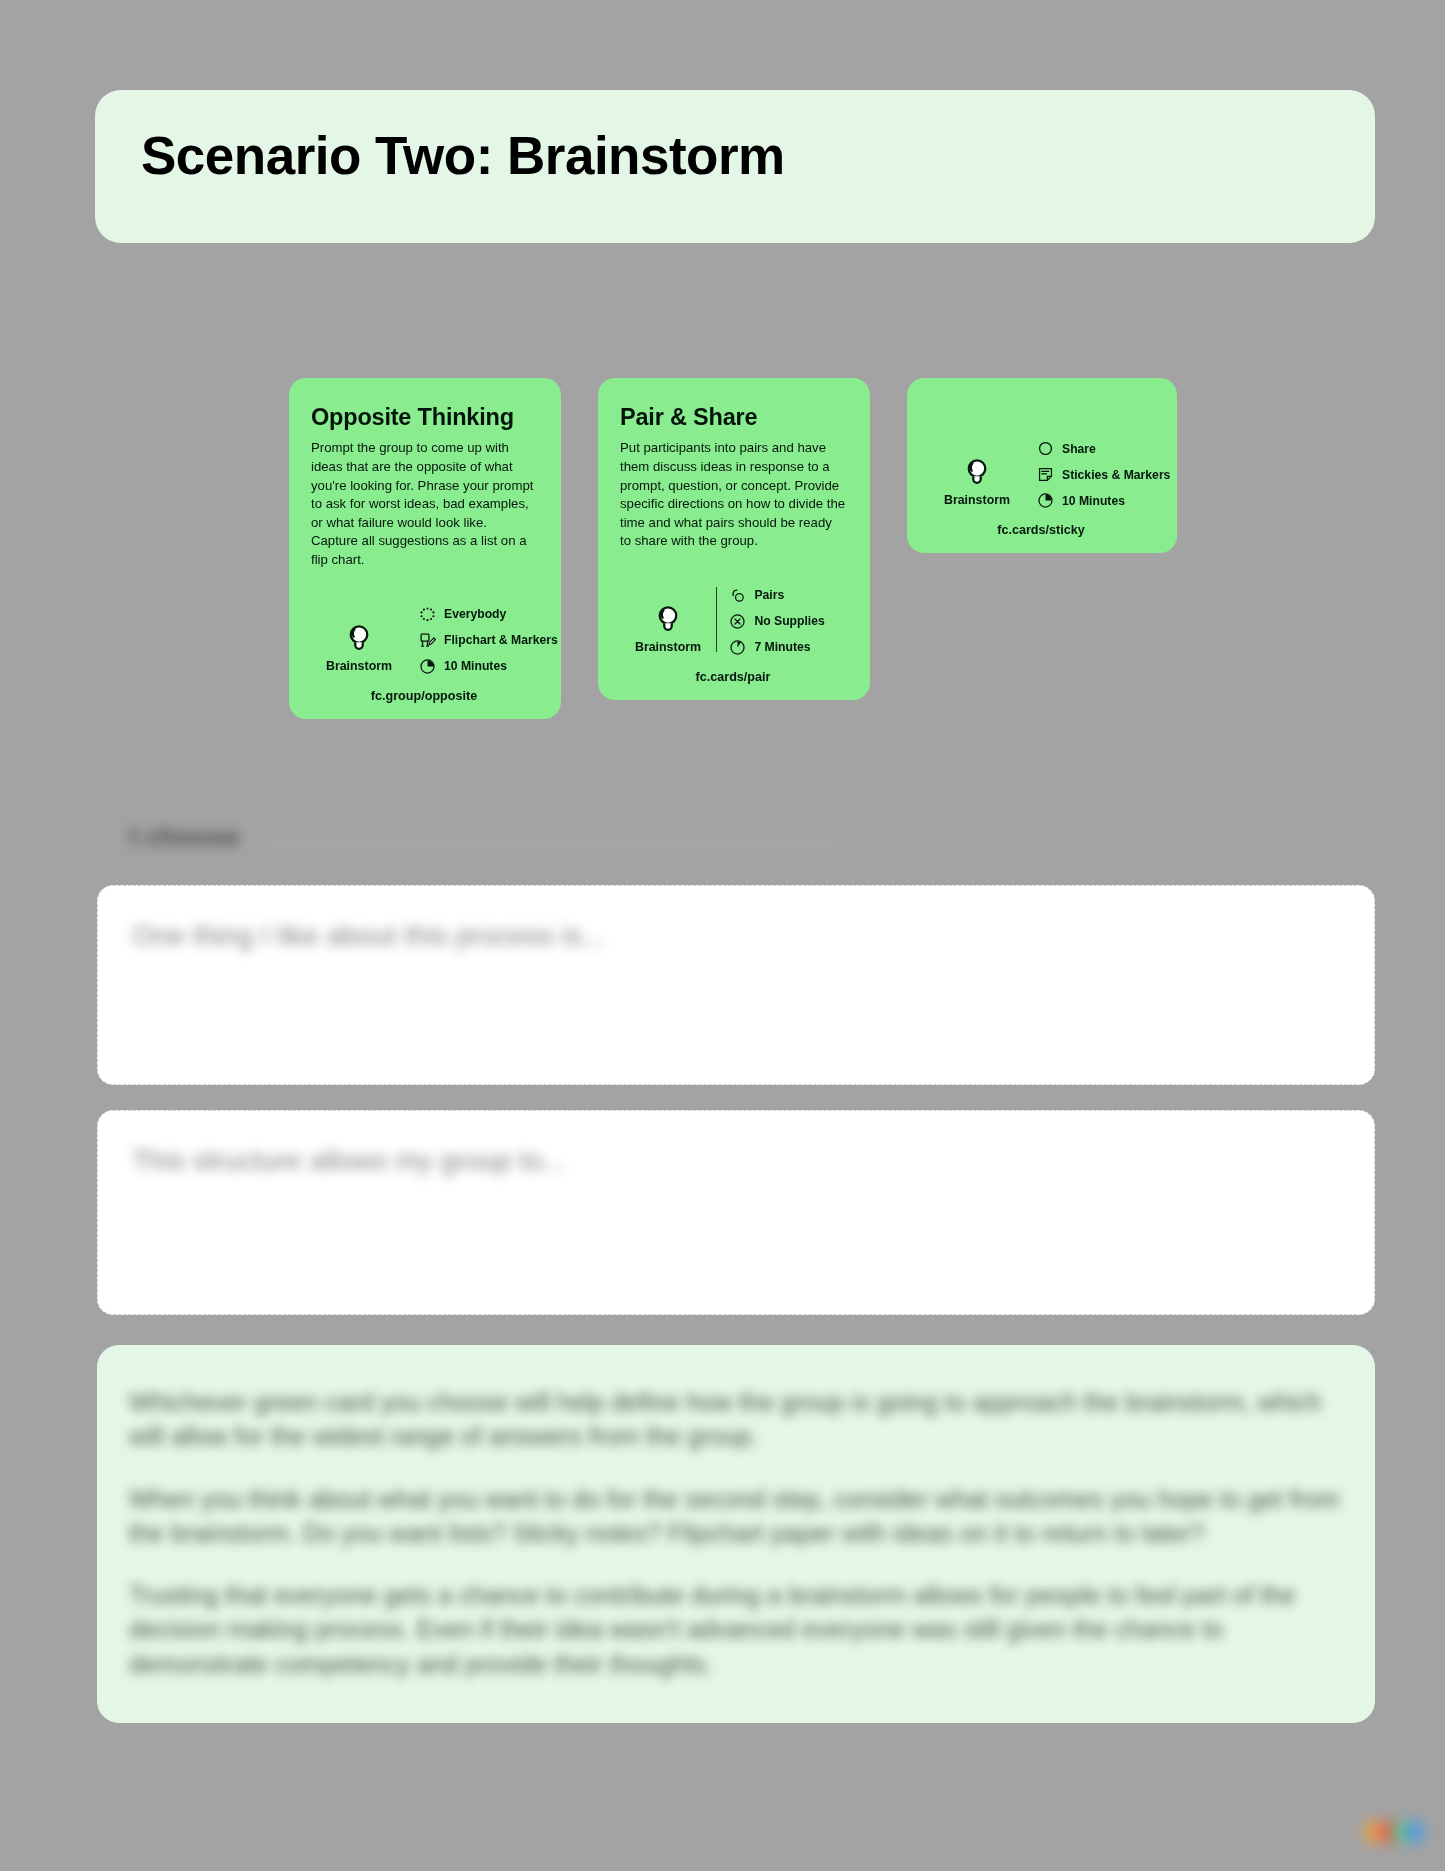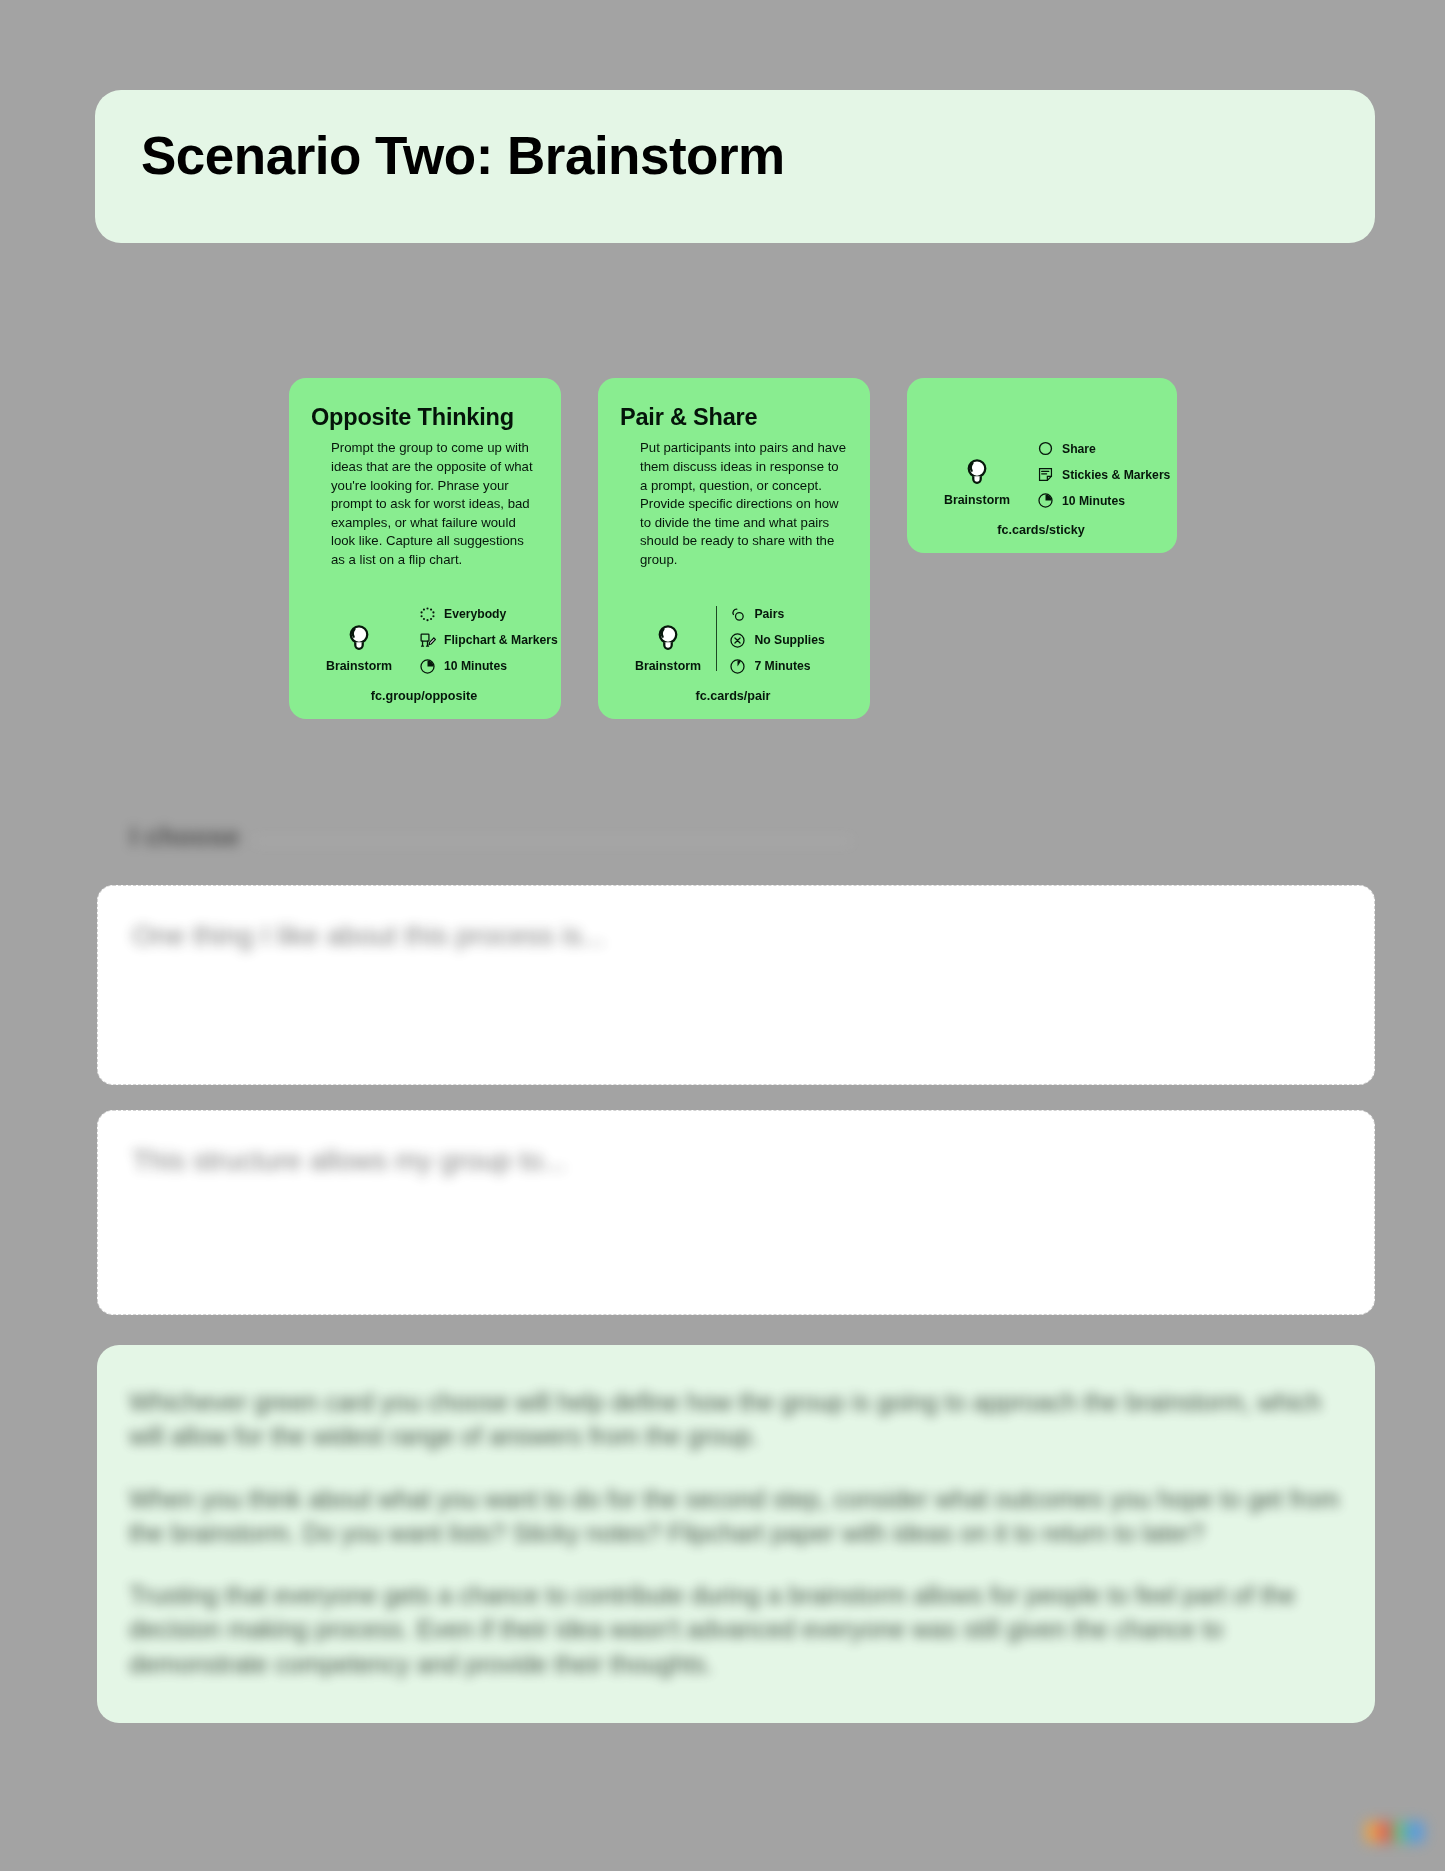--- a/index.html
+++ b/index.html
@@ -66,21 +66,20 @@
     letter-spacing: -0.2px;
     color: #05140a;
     line-height: 1.12;
     margin-bottom: 9px;
   }
   .card-desc {
     font-size: 13.2px;
     line-height: 1.41;
     color: #06170b;
     font-weight: 450;
-    margin-left: 20px;
   }
   .card-spacer { flex: 1 1 auto; min-height: 20px; }
 
   
   .card-footer {
     display: flex;
     align-items: stretch;
     margin-top: 14px;
   }
   .footer-left {

